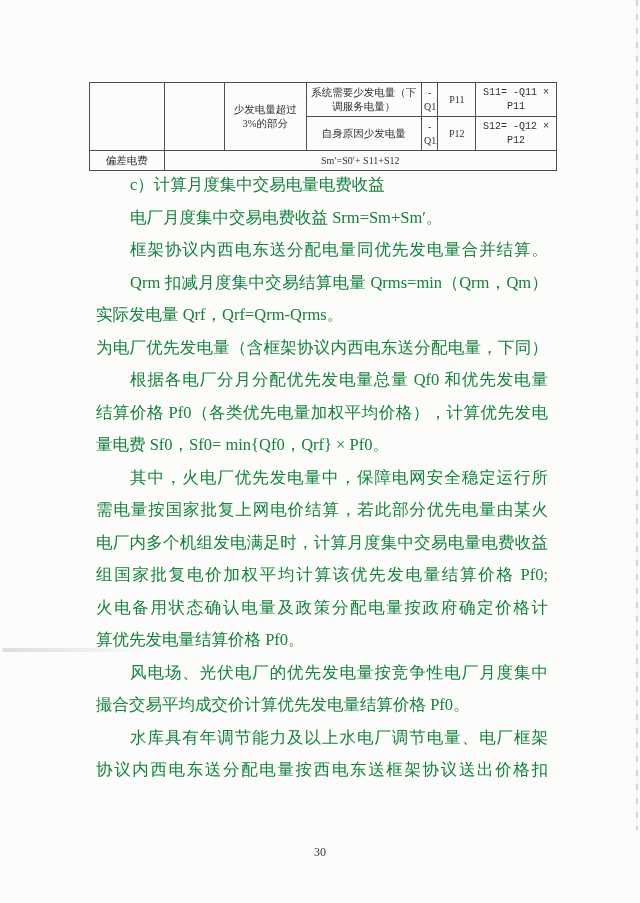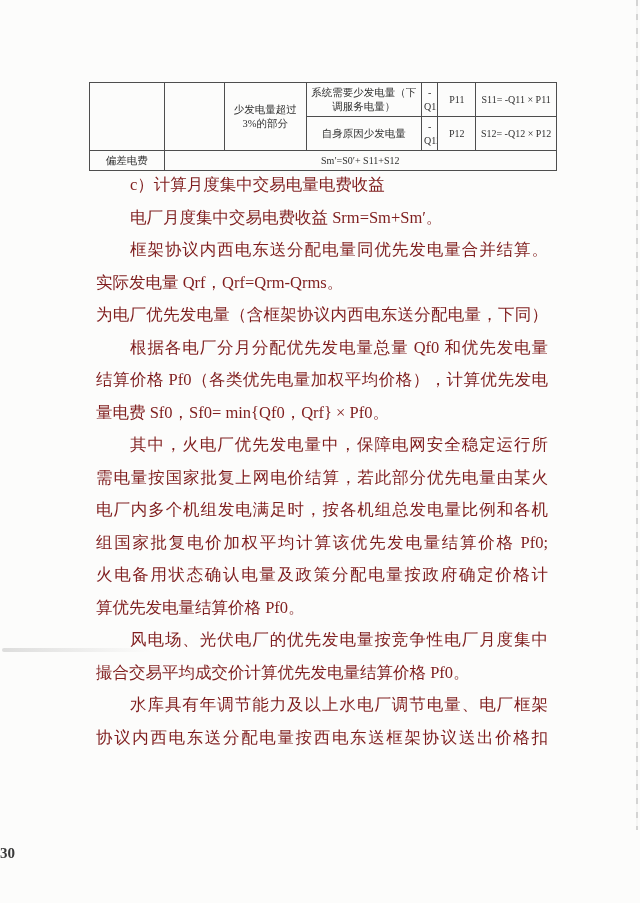--- a/index.html
+++ b/index.html
@@ -37,38 +37,38 @@
     text-align: center; vertical-align: middle;
     padding: 1px 2px;
     overflow: hidden;
   }
   .col1 { width: 73px; }
   .col2 { width: 59px; }
   .col3 { width: 80px; }
   .col4 { width: 113px; margin-left: 30px; }
   .col5 { width: 16px; margin-top: 24px; }
   .col6 { width: 37px; }
-  .col7 { width: 79px; }
+  .col7 { width: 79px; font-family: Liberation Mono, monospace; }
   tr.r1 td { height: 34px; }
   tr.r2 td { height: 34px; }
   tr.r3 td { height: 20px; }
   td.latin { font-size: 10px; letter-spacing: 0; }
   
   .body-text {
     position: absolute; left: 96px; top: 169px; width: 452px;
     font-size: 16.5px; line-height: 32.5px;
-    color: #7f1d1d;
+    color: #15803d;
   }
   .line { height: 32.5px; overflow: hidden; }
   .line.indent { text-indent: 34px; }
   .line.full { text-align: justify; text-align-last: justify; }
   
   .page-number {
     position: absolute; left: 0; right: 0; top: 845px;
-    font-size: 15px; color: #3a3a3a; font-weight: bold;
+    text-align: center; font-size: 12px; color: #3a3a3a;
   }
 </style>
 </head>
 <body>
 
 <div class="scan-edge-line"></div>
 <div class="scan-smudge"></div>
 
 <table class="doc-table">
   <tbody>
@@ -91,28 +91,29 @@
     <td class="col1">偏差电费</td>
     <td colspan="6" class="latin">Sm′=S0′+ S11+S12</td>
   </tr>
 </tbody>
   </table>
 
 <div class="body-text">
   <div class="line indent">c）计算月度集中交易电量电费收益</div>
   <div class="line indent">电厂月度集中交易电费收益 Srm=Sm+Sm′。</div>
   <div class="line indent full">框架协议内西电东送分配电量同优先发电量合并结算。</div>
+  <div class="line indent full">Qrm 扣减月度集中交易结算电量 Qrms=min（Qrm，Qm）</div>
   <div class="line">实际发电量 Qrf，Qrf=Qrm-Qrms。</div>
   <div class="line full">为电厂优先发电量（含框架协议内西电东送分配电量，下同）</div>
   <div class="line indent full">根据各电厂分月分配优先发电量总量 Qf0 和优先发电量</div>
   <div class="line full">结算价格 Pf0（各类优先电量加权平均价格），计算优先发电</div>
   <div class="line">量电费 Sf0，Sf0= min{Qf0，Qrf} × Pf0。</div>
   <div class="line indent full">其中，火电厂优先发电量中，保障电网安全稳定运行所</div>
   <div class="line full">需电量按国家批复上网电价结算，若此部分优先电量由某火</div>
-  <div class="line full">电厂内多个机组发电满足时，按各机组总发电量比例和各机</div>
+  <div class="line full">电厂内多个机组发电满足时，计算月度集中交易电量电费收益</div>
   <div class="line full">组国家批复电价加权平均计算该优先发电量结算价格 Pf0;</div>
   <div class="line full">火电备用状态确认电量及政策分配电量按政府确定价格计</div>
   <div class="line">算优先发电量结算价格 Pf0。</div>
   <div class="line indent full">风电场、光伏电厂的优先发电量按竞争性电厂月度集中</div>
   <div class="line">撮合交易平均成交价计算优先发电量结算价格 Pf0。</div>
   <div class="line indent full">水库具有年调节能力及以上水电厂调节电量、电厂框架</div>
   <div class="line full">协议内西电东送分配电量按西电东送框架协议送出价格扣</div>
 </div>
 
 <div class="page-number">30</div>

